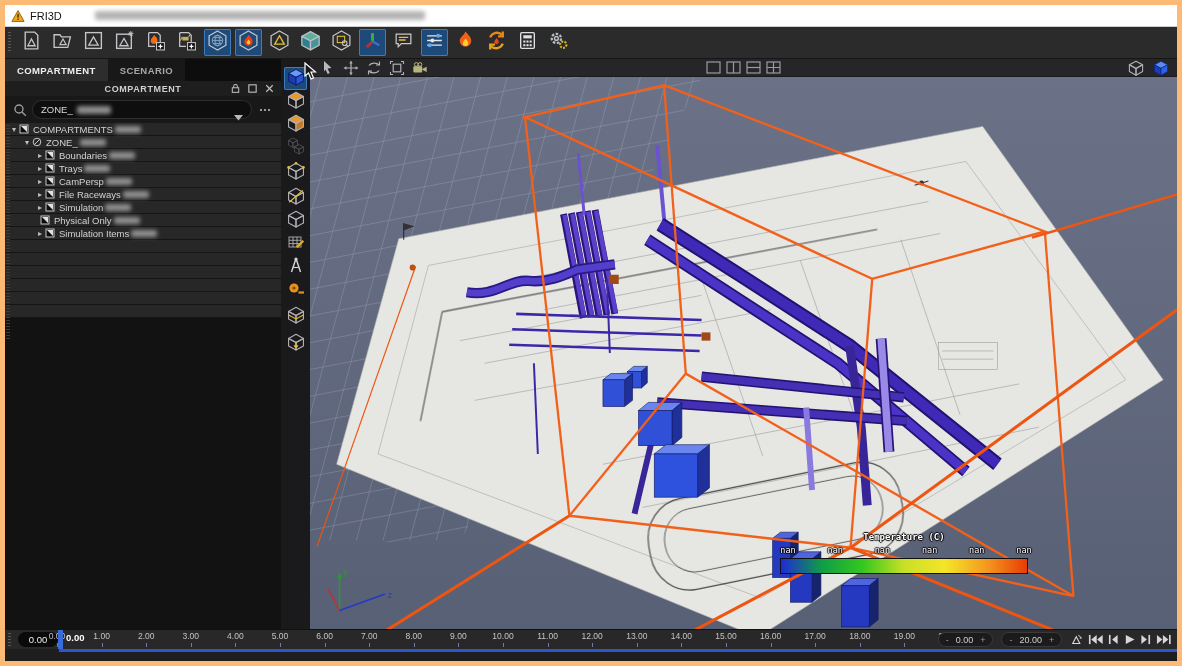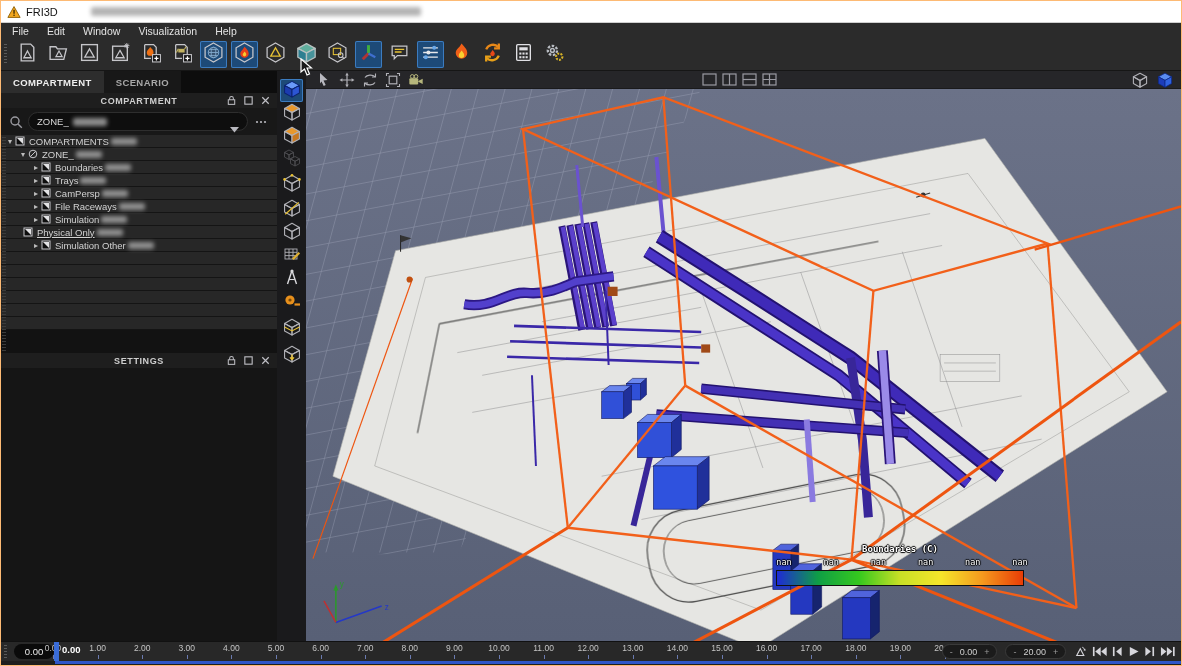--- a/index.html
+++ b/index.html
@@ -1,18 +1,18 @@
 <!DOCTYPE html>
 <html><head>
 <meta charset="utf-8">
 <style>
   *{margin:0;padding:0;box-sizing:border-box}
   html,body{width:1182px;height:666px;overflow:hidden;background:#000;
     font-family:"Liberation Sans",sans-serif;-webkit-font-smoothing:antialiased}
-  .app{position:relative;width:1182px;height:666px;border:1px solid #fdba74;background:#1e1e1e;overflow:hidden}
+  .app{position:relative;width:1182px;height:666px;border:5px solid #fdba74;background:#1e1e1e;overflow:hidden}
 
   
   .titlebar{height:22px;background:#ffffff;border-bottom:1px solid #cfcfcf;display:flex;align-items:center;padding:0 6px;gap:5px}
   .titlebar .appicon{width:14px;height:14px;flex:0 0 auto}
   .title-text{font-size:11px;color:#141414}
   .title-redact{width:330px;height:9px;margin-left:28px;background:#b4b4b4;border-radius:2px;filter:blur(2.2px)}
   .win-controls{margin-left:auto;display:flex}
 
   
   .menubar{height:16px;background:#2b2b2b;display:flex;align-items:center;padding-left:2px}
@@ -146,27 +146,20 @@
           </svg></span>
         <span style="--i: 1;"><svg viewBox="0 0 12 12">
             <rect x="1.5" y="1.5" width="9" height="9" fill="none" stroke="#3c3c3c" stroke-width="1.2"></rect>
           </svg></span>
         <span style="--i: 2;"><svg viewBox="0 0 12 12">
             <path d="M2 2 10 10M10 2 2 10" stroke="#3c3c3c" stroke-width="1.2"></path>
           </svg></span>
       </span>
   </div>
 
-  <div class="menubar">
-      <span class="menu-item" style="--i: 0;">File</span>
-      <span class="menu-item" style="--i: 1;">Edit</span>
-      <span class="menu-item" style="--i: 2;">Window</span>
-      <span class="menu-item" style="--i: 3;">Visualization</span>
-      <span class="menu-item" style="--i: 4;">Help</span>
-    </div>
 
   <div class="toolbar">
     <span class="tgrip"></span>
     <span style="display:flex;gap:4px">
         <span class="tool-btn" style="--i: 0;">
           <span><svg viewBox="0 0 20 20">
               <path d="M4 2h9l3 3v13H4Z" fill="none" stroke="#c6c6ca" stroke-width="1.3"></path>
               <path d="M10 8.5 13.5 15h-7Z" fill="none" stroke="#c6c6ca" stroke-width="1.2"></path>
             </svg></span>
         </span>
@@ -429,78 +422,54 @@
               <span class="exp">▸</span>
               <span class="nicon">
                 <svg viewBox="0 0 10 10">
                   <rect x="1" y="1" width="8" height="8" fill="#0d0d0d" stroke="#c8c8cc" stroke-width="1"></rect>
                   <path d="M2 2h6v6Z" fill="#e2e2e4"></path>
                 </svg>
               </span>
               <span>Simulation</span>
               <span class="row-redact" hidden=""></span>
             </div>
-            <div class="tree-row" style="padding-left: 12px; text-decoration: underline; --i: 8;">
+            <div class="tree-row" style="padding-left: 25px; --i: 8;">
               <span class="exp"></span>
               <span class="nicon">
                 <svg viewBox="0 0 10 10">
                   <rect x="1" y="1" width="8" height="8" fill="#0d0d0d" stroke="#c8c8cc" stroke-width="1"></rect>
                   <path d="M2 2h6v6Z" fill="#e2e2e4"></path>
                 </svg>
               </span>
               <span>Physical Only</span>
               <span class="row-redact" hidden=""></span>
             </div>
             <div class="tree-row" style="padding-left: 30px; --i: 9;">
               <span class="exp">▸</span>
               <span class="nicon">
                 <svg viewBox="0 0 10 10">
                   <rect x="1" y="1" width="8" height="8" fill="#0d0d0d" stroke="#c8c8cc" stroke-width="1"></rect>
                   <path d="M2 2h6v6Z" fill="#e2e2e4"></path>
                 </svg>
               </span>
-              <span>Simulation Other</span>
+              <span>Simulation Items</span>
               <span class="row-redact" hidden=""></span>
             </div>
           </div>
         <div class="tree filler">
             <div class="tree-row"></div>
             <div class="tree-row"></div>
             <div class="tree-row"></div>
             <div class="tree-row"></div>
             <div class="tree-row"></div>
             <div class="tree-row"></div>
           </div>
         <span class="pgrip" style="top:44px"></span>
       </div>
 
-      <div class="panel" style="top:282px;height:288px;background:#151515">
-        <div class="panel-hdr">
-          <span class="panel-title">SETTINGS</span>
-          <span class="panel-hdr-icons">
-              <span style="--i: 0;">
-                <svg viewBox="0 0 12 12">
-                  <rect x="2.5" y="5.2" width="7" height="5" fill="none" stroke="#c0c0c6" stroke-width="1.1"></rect>
-                  <path d="M4 5.2V3.6a2 2 0 0 1 4 0v1.6" fill="none" stroke="#c0c0c6" stroke-width="1.1"></path>
-                </svg>
-              </span>
-              <span style="--i: 1;">
-                <svg viewBox="0 0 12 12">
-                  <rect x="2" y="2" width="8" height="8" fill="none" stroke="#c0c0c6" stroke-width="1.2"></rect>
-                </svg>
-              </span>
-              <span style="--i: 2;">
-                <svg viewBox="0 0 12 12">
-                  <path d="M2.5 2.5 9.5 9.5M9.5 2.5 2.5 9.5" stroke="#c0c0c6" stroke-width="1.3"></path>
-                </svg>
-              </span>
-            </span>
-        </div>
-        <div class="settings-body"></div>
-      </div>
     </div>
 
     <div class="vtoolbar">
         <span class="vtool-btn active" style="--i: 0;">
           <span><svg viewBox="0 0 16 16">
               <g stroke="#0c2470" stroke-width="0.9" stroke-linejoin="round">
                 <polygon points="8,1.2 14.6,4.8 8,8.4 1.4,4.8" fill="#6a9af8"></polygon>
                 <polygon points="1.4,4.8 8,8.4 8,15.2 1.4,11.6" fill="#1c3cb0"></polygon>
                 <polygon points="14.6,4.8 8,8.4 8,15.2 14.6,11.6" fill="#2c55d4"></polygon>
               </g>
@@ -891,21 +860,21 @@
             <line x1="333" y1="622" x2="333" y2="589" stroke="#2a9a2a"></line>
             <polygon points="333,585 330.5,591 335.5,591" fill="#2a9a2a" stroke="none"></polygon>
             <line x1="333" y1="622" x2="379" y2="606" stroke="#2438c8"></line>
             <line x1="333" y1="622" x2="321" y2="601" stroke="#c03030"></line>
             <text x="337" y="588" font-size="8" fill="#2a9a2a" stroke="none">y</text>
             <text x="382" y="610" font-size="8" fill="#2438c8" stroke="none">z</text>
           </g>
         </svg>
 
         <div class="legend">
-          <div class="legend-title">Boundaries (C)</div>
+          <div class="legend-title">Temperature (C)</div>
           <div class="legend-labels">
               <span class="legend-label" style="--i: 0;">nan</span>
               <span class="legend-label" style="--i: 1;">nan</span>
               <span class="legend-label" style="--i: 2;">nan</span>
               <span class="legend-label" style="--i: 3;">nan</span>
               <span class="legend-label" style="--i: 4;">nan</span>
               <span class="legend-label" style="--i: 5;">nan</span>
             </div>
           <div class="legend-bar" style="background: linear-gradient(90deg, rgb(31, 42, 214), rgb(15, 158, 70), rgb(53, 200, 30), rgb(200, 224, 38), rgb(245, 229, 42), rgb(245, 154, 30), rgb(232, 60, 6));"></div>
         </div>

